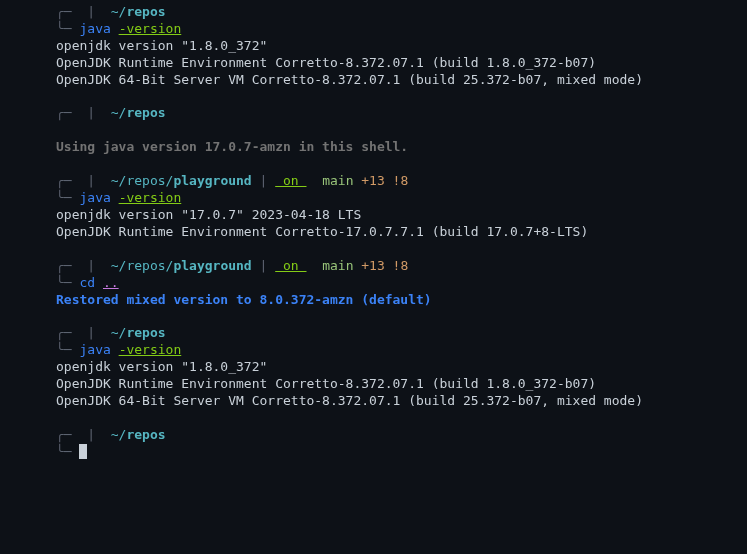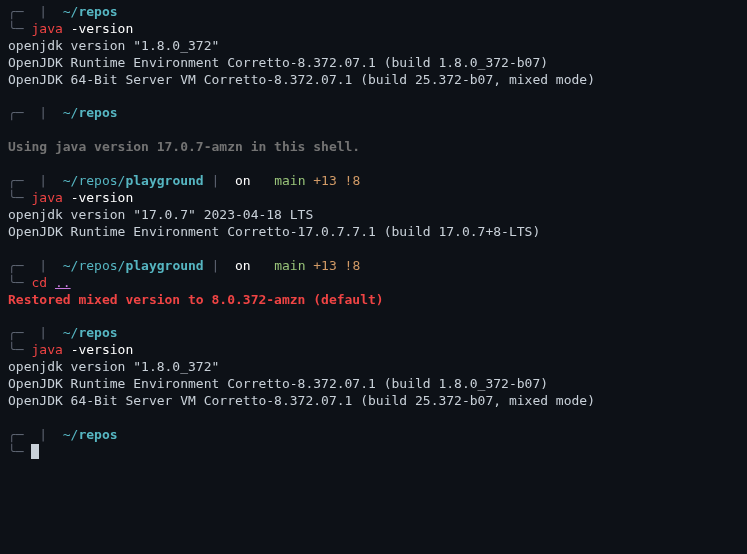--- a/index.html
+++ b/index.html
@@ -13,26 +13,27 @@
       font-family: 'Menlo', 'Monaco', 'Consolas', monospace;
       font-size: 13px;
       line-height: 1.3;
       padding: 4px 8px;
       width: 747px;
       height: 554px;
       overflow: hidden;
     }
     .line {
       white-space: pre;
+      margin-left: 48px;
     }
     .dim { color: #5c6370; }
     .cyan { color: #56b6c2; }
     .cyan-bold { color: #56b6c2; font-weight: bold; }
-    .white { color: #ffffff; }
-    .yellow { color: #ef4444; }
+    .white { color: #84cc16; text-decoration: underline; }
+    .yellow { color: #3b82f6; }
     .green-bold { color: #737373; font-weight: bold; }
     .magenta { color: #c678dd; text-decoration: underline; }
     .green-branch { color: #98c379; }
     .yellow-git { color: #d19a66; }
     .apple { color: #ffffff; }
     .promptcap { color: #5c6370; }
     .cursor {
       display: inline-block;
       width: 8px;
       height: 15px;

